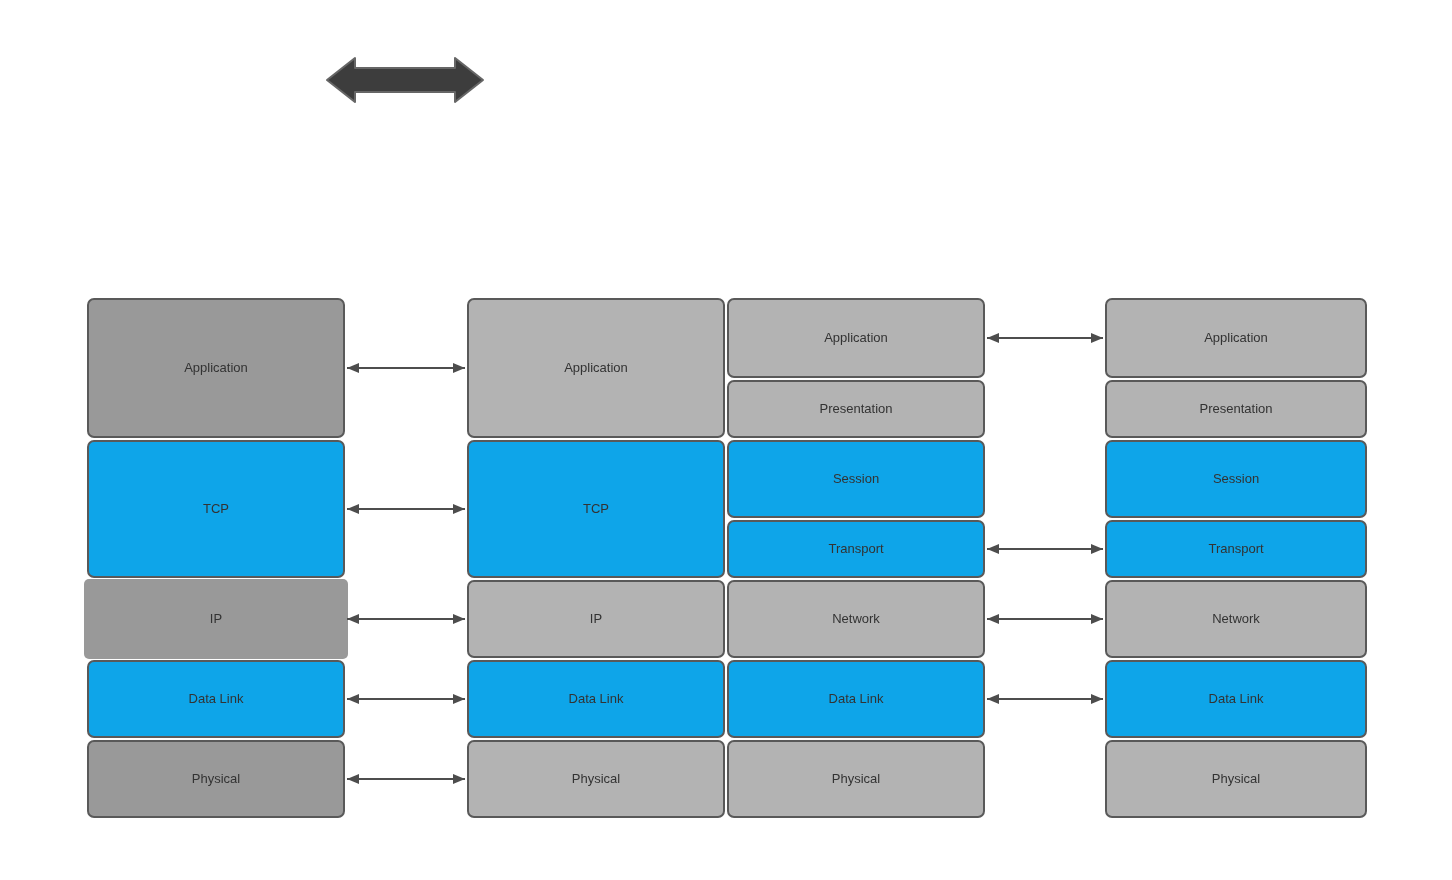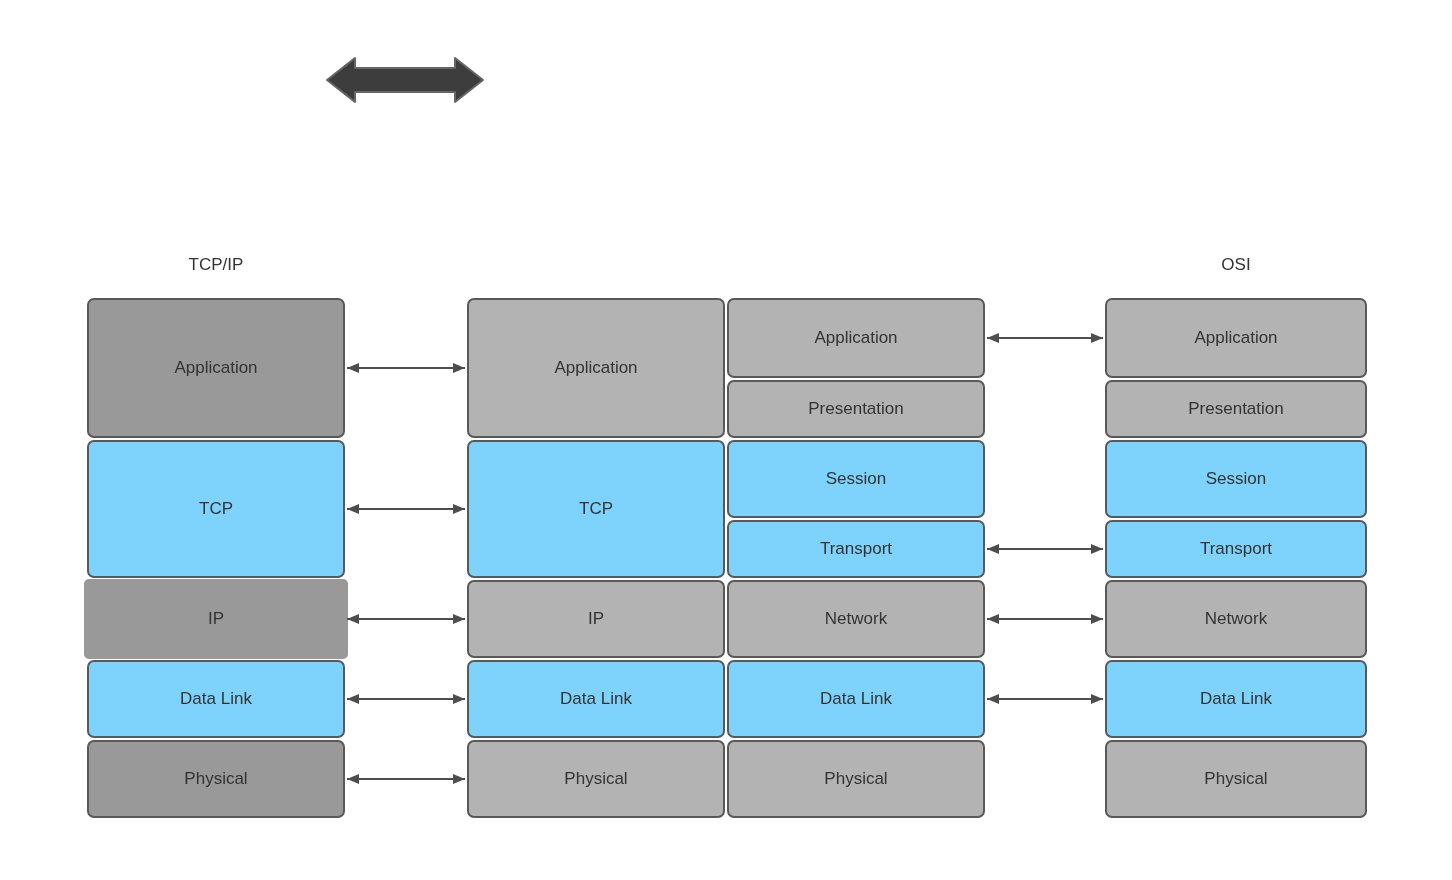--- a/index.html
+++ b/index.html
@@ -12,28 +12,28 @@
     font-family: "Liberation Sans", sans-serif;
   }
   .box {
     position: absolute;
     box-sizing: border-box;
     border: 2px solid #595959;
     border-radius: 7px;
     display: flex;
     align-items: center;
     justify-content: center;
-    font-size: 17px;
+    font-size: 13px;
     color: #333333;
     text-align: center;
     line-height: 1.2;
   }
   .gray-d { background: #999999; }
   .gray-l { background: #b3b3b3; }
-  .white  { background: #7dd3fc; }
+  .white  { background: #0ea5e9; }
   .borderless { border: none; border-radius: 5px; }
   .col-header {
     position: absolute;
     text-align: center;
     font-size: 17px;
     color: #333333;
     height: 22px;
     line-height: 22px;
   }
   #overlay {
@@ -44,22 +44,20 @@
 </style>
 </head>
 <body>
 
 <div id="canvas">
 
   <svg id="top-arrow" style="position:absolute; left:320px; top:52px;" width="170" height="56" viewBox="0 0 170 56">
     <polygon points="7,28 35,6 35,16 135,16 135,6 163,28 135,50 135,40 35,40 35,50" fill="#3d3d3d" stroke="#666666" stroke-width="2" stroke-linejoin="round"></polygon>
   </svg>
 
-  <div class="col-header" style="left:87px; top:254px; width:258px;">TCP/IP</div>
-  <div class="col-header" style="left:1105px; top:254px; width:262px;">OSI</div>
 
   <div class="box gray-d" style="left:87px; top:298px; width:258px; height:140px;">Application</div>
   <div class="box white" style="left:87px; top:440px; width:258px; height:138px;">TCP</div>
   <div class="box gray-d borderless" style="left:84px; top:579px; width:264px; height:80px;">IP</div>
   <div class="box white" style="left:87px; top:660px; width:258px; height:78px;">Data Link</div>
   <div class="box gray-d" style="left:87px; top:740px; width:258px; height:78px;">Physical</div>
 
   <div class="box gray-l" style="left:467px; top:298px; width:258px; height:140px;">Application</div>
   <div class="box white" style="left:467px; top:440px; width:258px; height:138px;">TCP</div>
   <div class="box gray-l" style="left:467px; top:580px; width:258px; height:78px;">IP</div>

